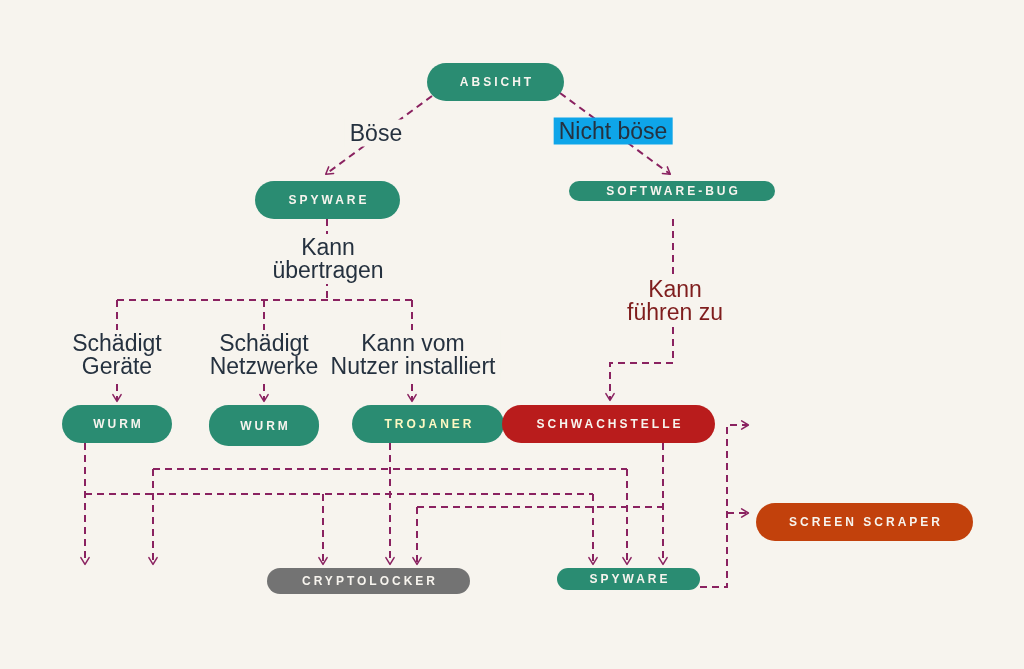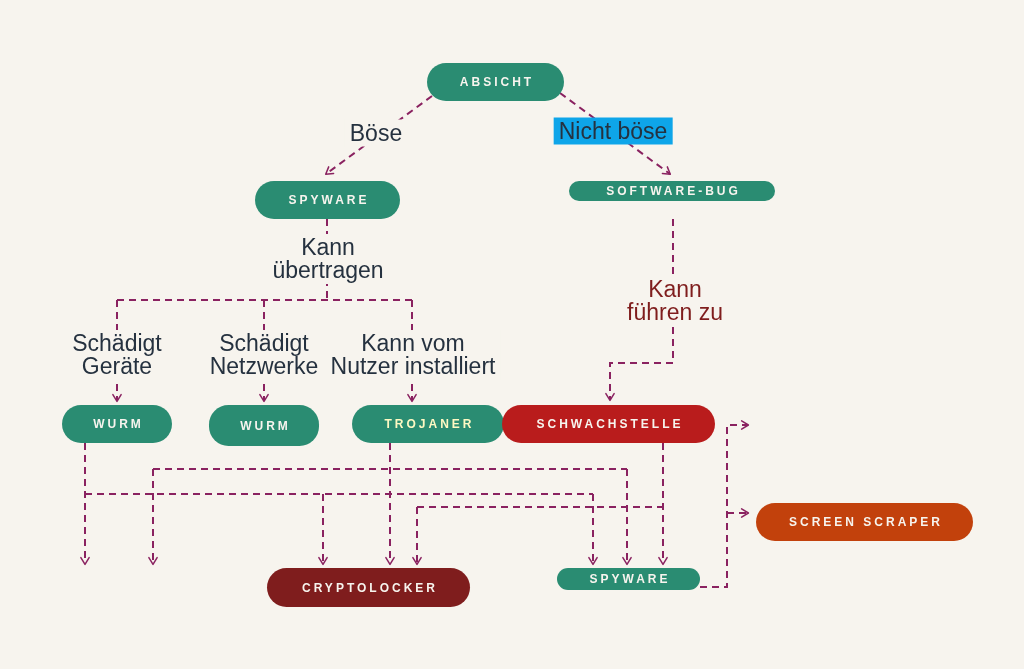--- a/index.html
+++ b/index.html
@@ -103,15 +103,15 @@
       <div>Nutzer installiert</div>
     </div>
     <div class="node" style="left: 427px; top: 63px; width: 137px; height: 38px; background: rgb(42, 140, 114); color: rgb(247, 244, 238);">ABSICHT</div>
     <div class="node" style="left: 255px; top: 181px; width: 145px; height: 38px; background: rgb(42, 140, 114); color: rgb(247, 244, 238);">SPYWARE</div>
     <div class="node" style="left: 569px; top: 181px; width: 206px; height: 20px; background: rgb(42, 140, 114); color: rgb(247, 244, 238);">SOFTWARE-BUG</div>
     <div class="node" style="left: 62px; top: 405px; width: 110px; height: 38px; background: rgb(42, 140, 114); color: rgb(247, 244, 238);">WURM</div>
     <div class="node" style="left: 209px; top: 405px; width: 110px; height: 41px; background: rgb(42, 140, 114); color: rgb(247, 244, 238);">WURM</div>
     <div class="node" style="left: 352px; top: 405px; width: 152px; height: 38px; background: rgb(42, 140, 114); color: #fef9c3;">TROJANER</div>
     <div class="node" style="left: 502px; top: 405px; width: 213px; height: 38px; background: #b91c1c; color: rgb(247, 244, 238);">SCHWACHSTELLE</div>
     <div class="node" style="left: 756px; top: 495px; width: 217px; height: 38px; background: #c2410c; color: rgb(247, 244, 238); margin-top: 8px;">SCREEN SCRAPER</div>
-    <div class="node" style="left: 267px; top: 568px; width: 203px; height: 39px; background: #7f1d1d; color: rgb(247, 244, 238);">CRYPTOLOCKER</div>
+    <div class="node" style="left: 267px; top: 568px; width: 203px; height: 26px; background: #737373; color: rgb(247, 244, 238);">CRYPTOLOCKER</div>
     <div class="node" style="left: 557px; top: 568px; width: 143px; height: 22px; background: rgb(42, 140, 114); color: rgb(247, 244, 238);">SPYWARE</div>
   </div>
 
 </body></html>

